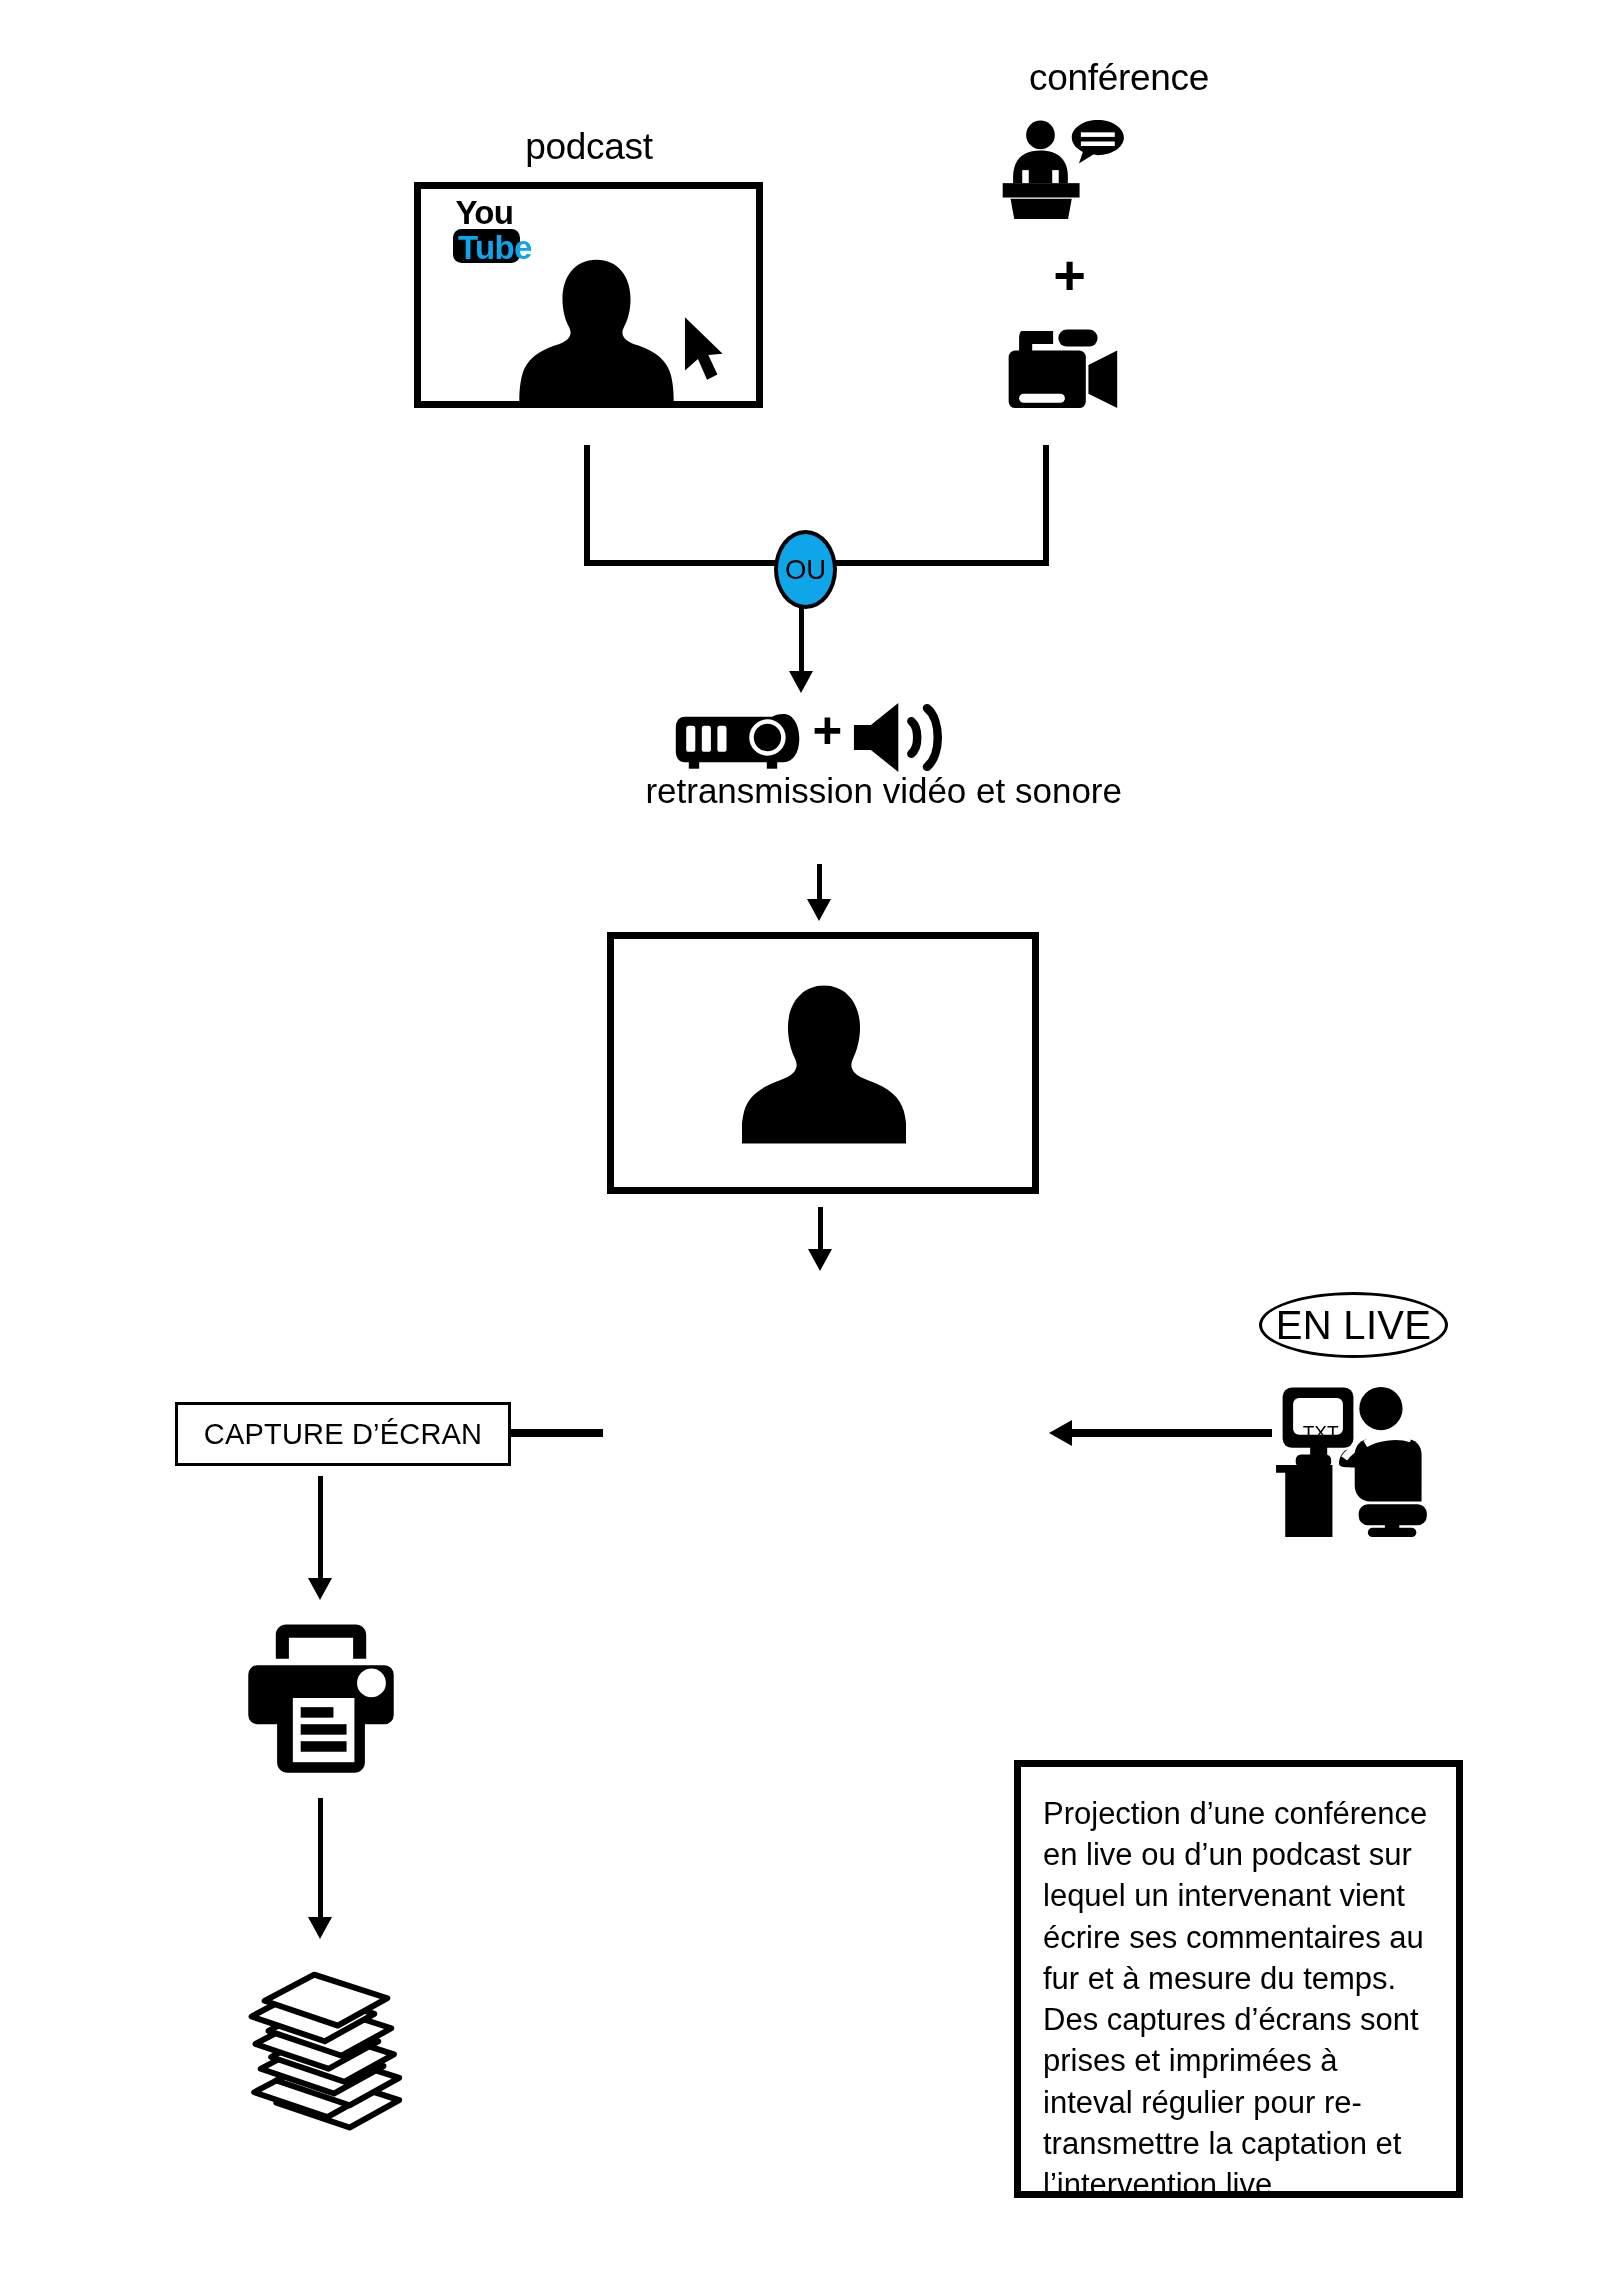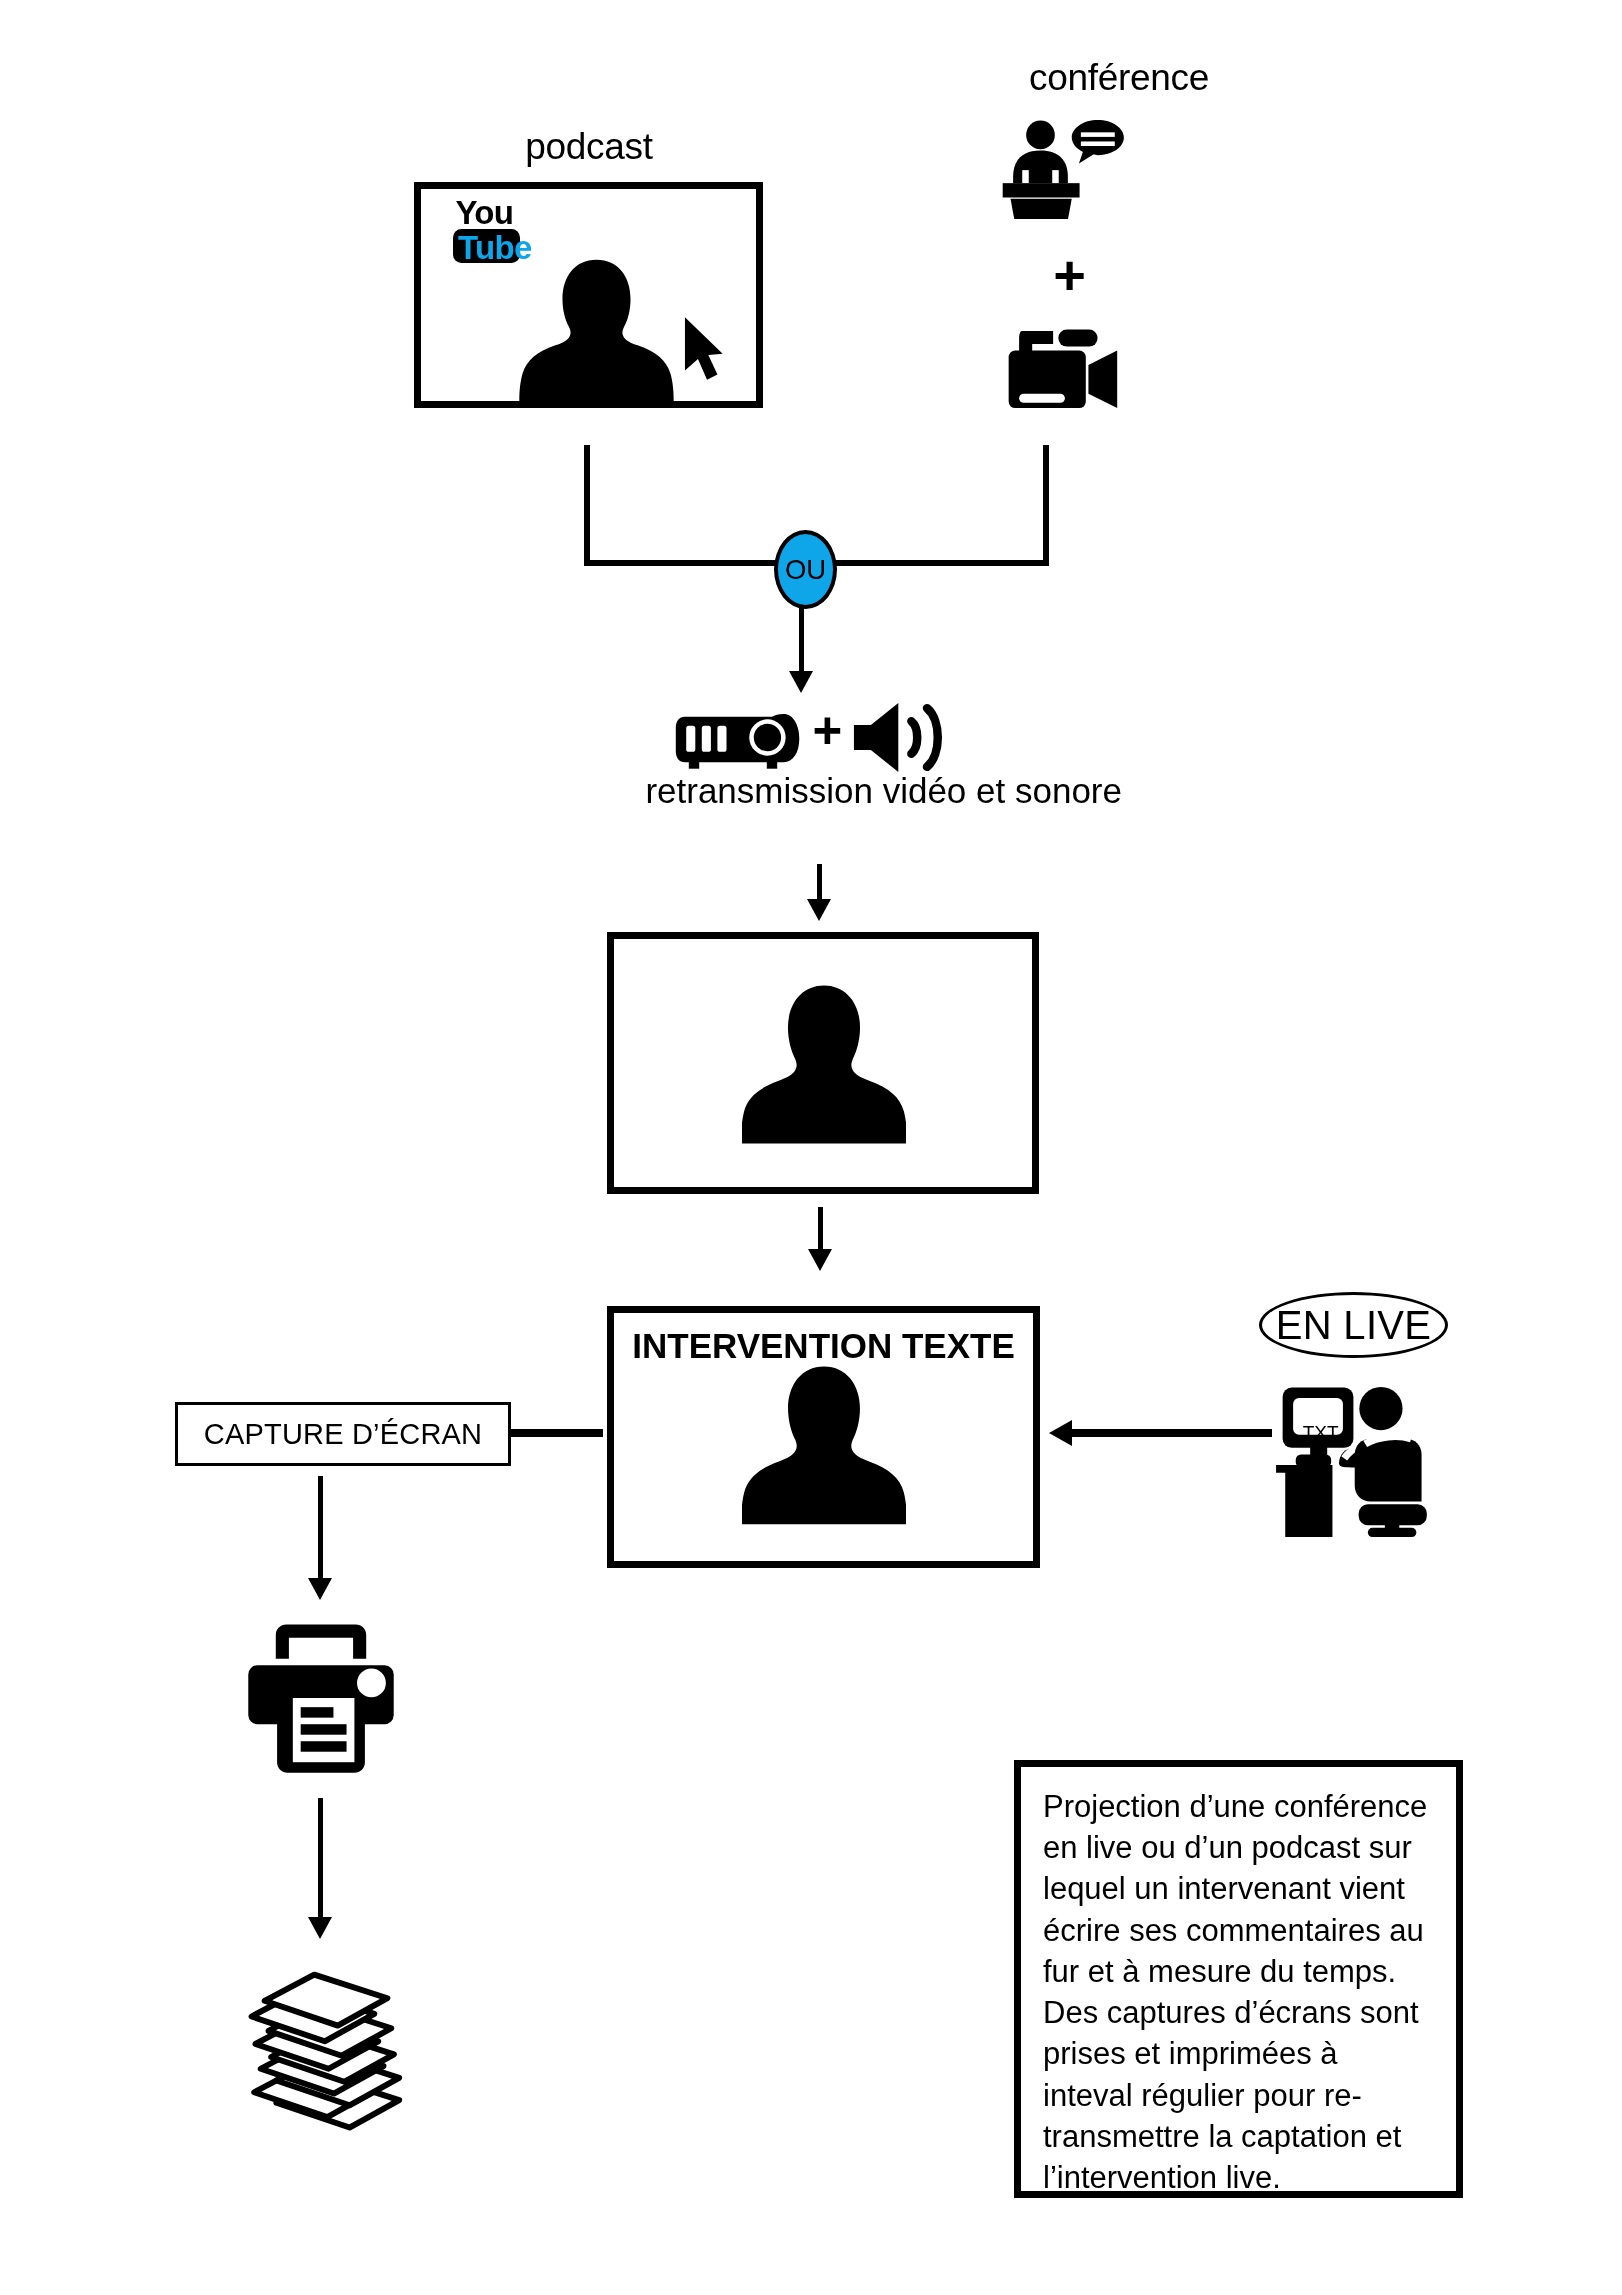--- a/index.html
+++ b/index.html
@@ -90,21 +90,21 @@
   }
   #capture-box .plain-label {
     font-size: 29px;
     letter-spacing: 0.2px;
     white-space: nowrap;
   }
   #note-box {
     left: 1014px; top: 1760px; width: 449px; height: 438px;
     border: 7.2px solid #000;
     display: block;
-    padding: 19px 22px 13px 22px;
+    padding: 26px 22px 13px 22px;
   }
   #note-box .note-text {
     font-size: 31px;
     line-height: 1.33;
     color: #000;
     white-space: pre-line;
     font-family: "Liberation Sans", sans-serif;
   }
 
   
@@ -259,28 +259,20 @@
     <div class="silhouette" style="left:128px; top:44px; width:164px; height:211px;">
       <svg class="icon" viewBox="0 0 250 325" width="164" height="213" aria-hidden="true">
         <path fill="#000" d="M125 4c-34 0-55 28-55 64 0 19 5 36 11 48 3 7 3 12 0 17-4 7-12 11-25 16-30 11-47 25-53 47-3 12-5 28-5 49h254c0-21-2-37-5-49-6-22-23-36-53-47-13-5-21-9-25-16-3-5-3-10 0-17 6-12 11-29 11-48 0-36-21-64-55-64z"></path>
       </svg>
     </div>
   </div>
 
   <div class="abs vline" style="left:818px; top:1207px; width:5.2px; height:58px;"></div>
   <div class="abs arrow-down-head" style="left:808px; top:1249px;"></div>
 
-  <div class="abs screen" id="intervention-screen">
-    <div class="intervention-title">INTERVENTION TEXTE</div>
-    <div class="silhouette" style="left:128px; top:51px; width:164px; height:203px;">
-      <svg class="icon" viewBox="0 0 250 312" width="164" height="204" aria-hidden="true">
-        <path fill="#000" d="M125 4c-34 0-55 28-55 64 0 19 5 36 11 48 3 7 3 12 0 17-4 7-12 11-25 16-30 11-47 25-53 47-3 12-5 28-5 49h254c0-21-2-37-5-49-6-22-23-36-53-47-13-5-21-9-25-16-3-5-3-10 0-17 6-12 11-29 11-48 0-36-21-64-55-64z"></path>
-      </svg>
-    </div>
-  </div>
 
   <div class="abs" id="enlive-node">
     <span class="enlive-label">EN LIVE</span>
   </div>
 
   <div class="abs" style="left:1276px; top:1381px; width:164px; height:156px;">
     <svg class="icon" viewBox="0 0 250 238" width="164" height="156" aria-hidden="true">
 
       <rect x="10" y="10" width="108" height="92" rx="14" fill="#000"></rect>
       <rect x="26" y="26" width="76" height="56" rx="9" fill="#fff"></rect>

